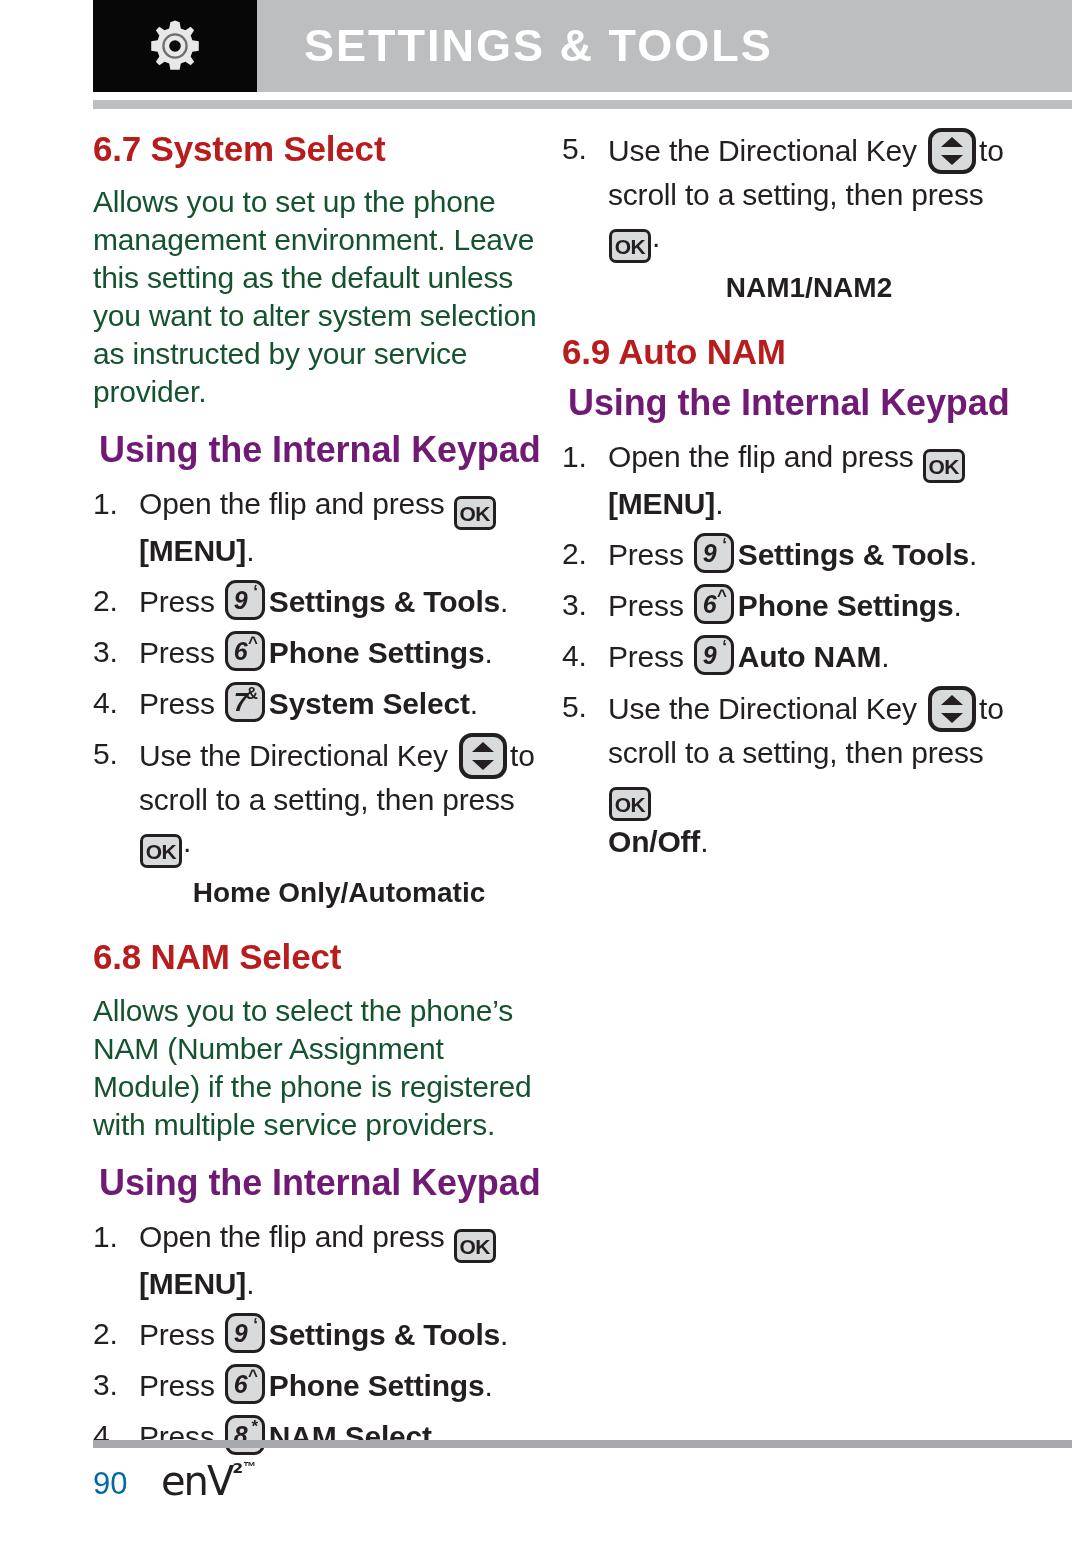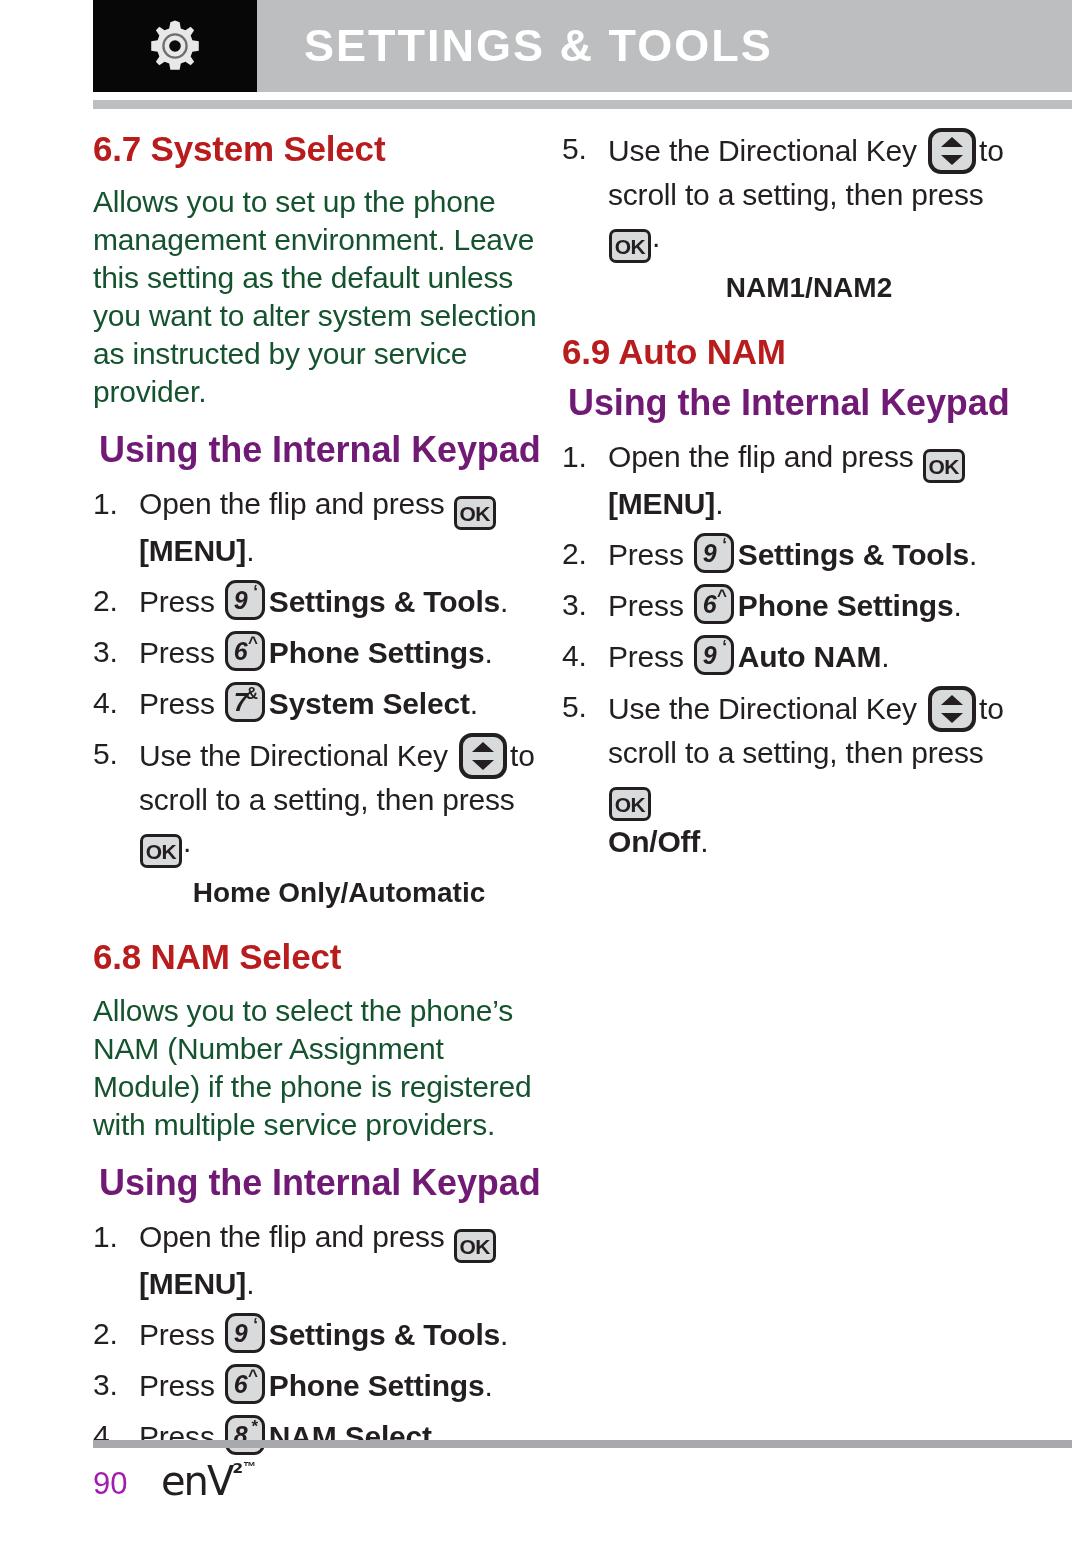--- a/index.html
+++ b/index.html
@@ -233,21 +233,21 @@
     left: 93px;
     top: 1458px;
     width: 979px;
     height: 60px;
   }
   .page-num {
     position: absolute;
     left: 0;
     top: 8px;
     font-size: 31px;
-    color: #a21caf;
+    color: #0369a1;
   }
   .logo {
     position: absolute;
     left: 68px;
     top: 0px;
     font-size: 0;
     white-space: nowrap;
   }
   .logo .env {
     font-size: 40px;

